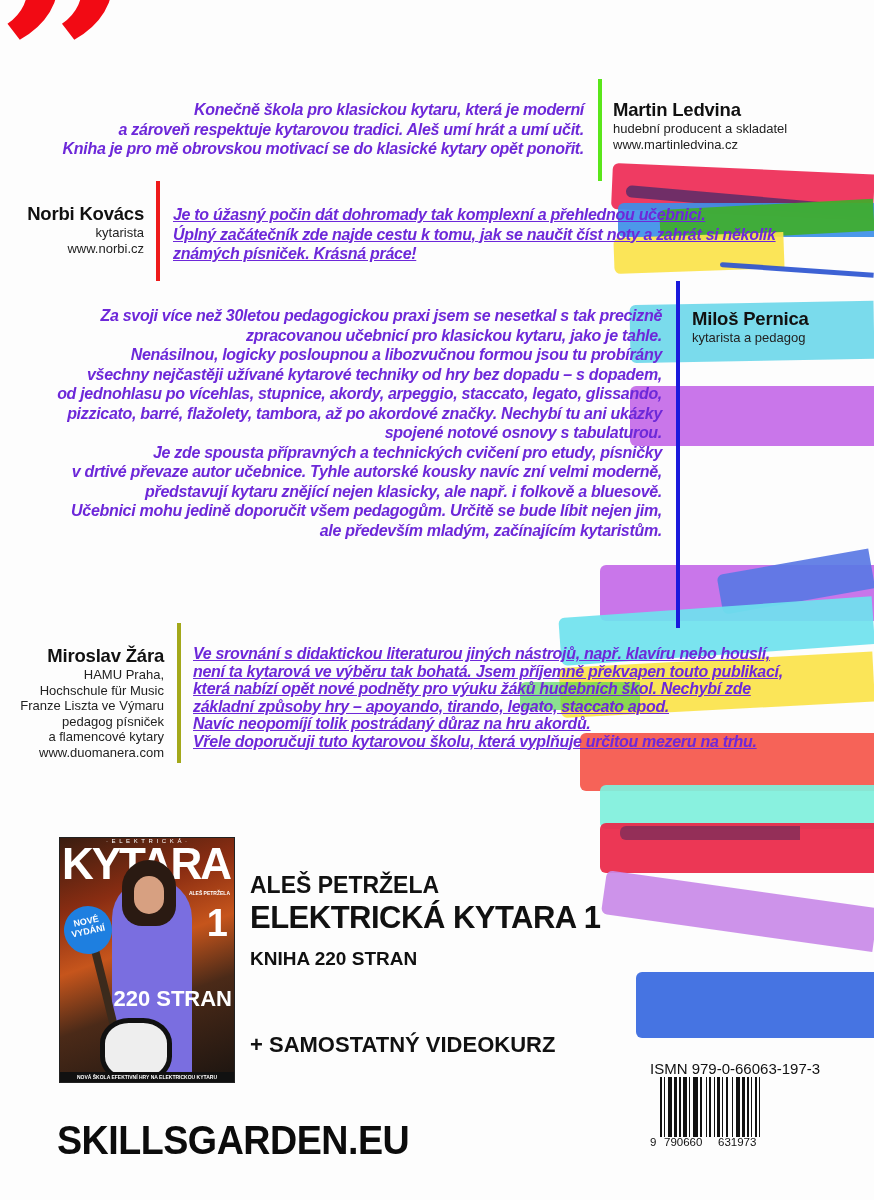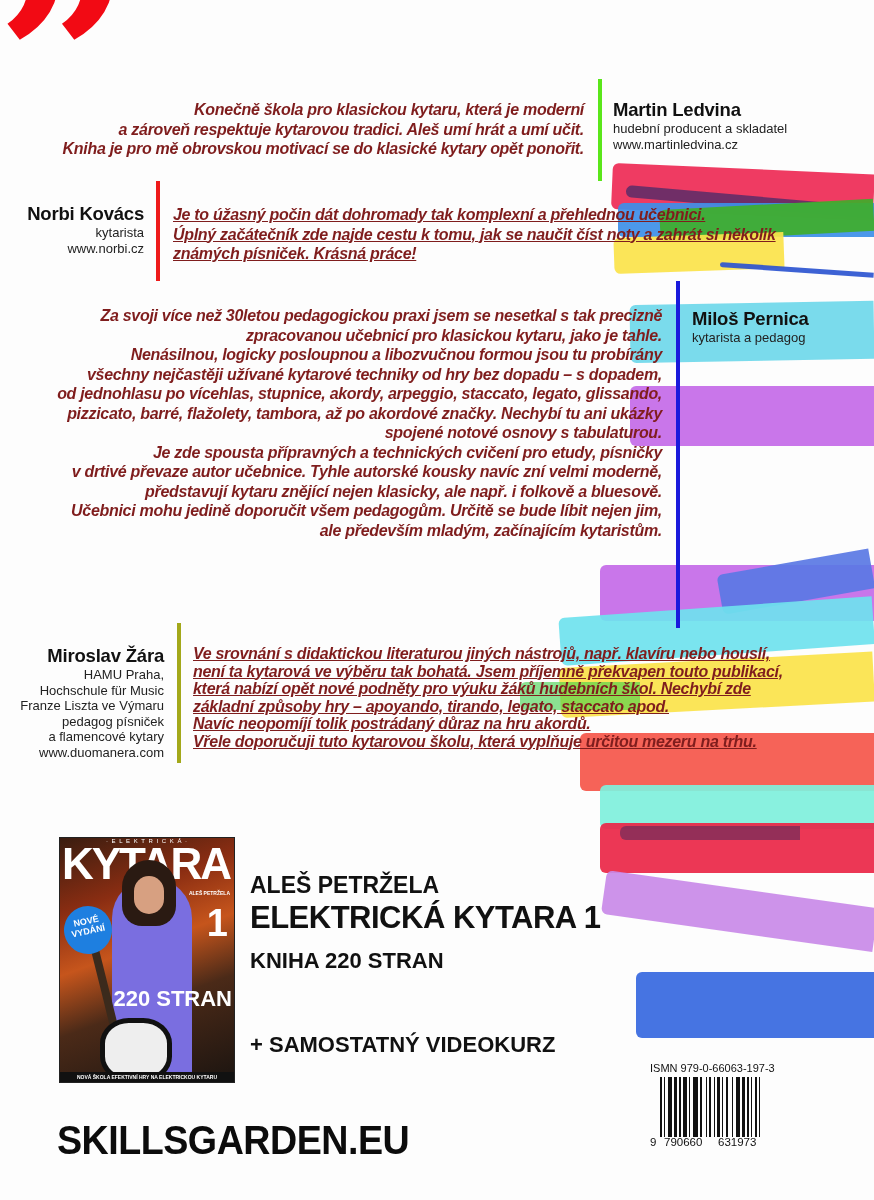--- a/index.html
+++ b/index.html
@@ -17,21 +17,21 @@
   
   .quote-mark {
     position:absolute; left:-4px; top:-58px;
     font-family:"DejaVu Serif", serif; font-weight:bold;
     font-size:240px; line-height:1; color:#f20a14; letter-spacing:-18px;
   }
 
   .q-text {
     position:absolute; font-style:italic; font-weight:bold;
     font-family:"Liberation Sans Narrow","Liberation Sans", sans-serif;
-    font-size:16px; line-height:19.5px; color:#7f1d1d;
+    font-size:16px; line-height:19.5px; color:#6d28d9;
     letter-spacing:-0.3px;
   }
   .q-text .line { display:block; white-space:nowrap; }
   .right { text-align:right; }
   .left { text-align:left;text-decoration:underline; }
 
   .vbar { position:absolute; width:4px; }
 
   .author-name { font-weight:bold; font-size:18.5px; line-height:22px; white-space:nowrap; letter-spacing:-0.2px;}
   .author-sub { font-size:13px; line-height:15.5px; white-space:nowrap; color:#222; }
@@ -65,21 +65,21 @@
   .cover-num { position:absolute; right:6px; top:64px; color:#fff; font-weight:bold; font-size:38px; }
   .cover-pages { position:absolute; right:2px; top:150px; color:#fff; font-weight:bold; font-size:22px; line-height:22px; text-align:right;}
   .cover-footer {
     position:absolute; left:0; bottom:0; width:100%; height:10px; background:#111;
     color:#fff; font-size:5px; line-height:10px; text-align:center; font-weight:bold; white-space:nowrap; overflow:hidden;
   }
 
   .book-text { position:absolute; left:250px; font-family:"Liberation Sans Narrow","Liberation Sans", sans-serif; font-weight:bold; color:#111; white-space:nowrap; }
 
   .barcode-wrap { position:absolute; left:650px; top:1062px; width:120px; }
-  .isbn { font-size:11px; line-height:13px; white-space:nowrap; color:#111; }
+  .isbn { font-size:15px; line-height:13px; white-space:nowrap; color:#111; }
   .bars { display:flex; height:60px; margin-top:2px; margin-left:10px; }
   .bars span { display:block; height:100%; background:#111; }
   .digits { font-size:11.5px; position:absolute; white-space:nowrap; }
 
   .site { position:absolute; left:57px; top:1118px; font-size:40px; font-weight:bold; letter-spacing:-0.5px;
           font-family:"Liberation Sans Narrow","Liberation Sans", sans-serif; color:#0c0c0c; transform:scaleX(0.94); transform-origin:left; }
 </style>
 </head>
 <body>
 
@@ -197,21 +197,21 @@
   <div class="cover-guitar-body"></div>
   <div class="cover-badge">NOVÉ VYDÁNÍ</div>
   <div style="position:absolute;right:4px;top:52px;color:#fff;font-size:5px;font-weight:bold;">ALEŠ PETRŽELA</div>
   <div class="cover-num">1</div>
   <div class="cover-pages">220 STRAN</div>
   <div class="cover-footer">NOVÁ ŠKOLA EFEKTIVNÍ HRY NA ELEKTRICKOU KYTARU</div>
 </div>
 
 <div class="book-text" style="top:872px;font-size:23px;">ALEŠ PETRŽELA</div>
 <div class="book-text" style="top:900px;font-size:31px;letter-spacing:-0.5px;">ELEKTRICKÁ KYTARA 1</div>
-<div class="book-text" style="top:948px;font-size:22px;">KNIHA 220 STRAN</div>
+<div class="book-text" style="top:948px;font-size:19px;">KNIHA 220 STRAN</div>
 <div class="book-text" style="top:1025px;font-size:22px;margin-top:7px;">+ SAMOSTATNÝ VIDEOKURZ</div>
 
 <div class="barcode-wrap">
   <div class="isbn">ISMN 979-0-66063-197-3</div>
   <div class="bars">
     <span style="width:2px;margin-right:2px"></span>
       <span style="width:1px;margin-right:3px"></span>
     <span style="width:4px;margin-right:2px"></span>
       <span style="width:3px;margin-right:2px"></span>
     <span style="width:2px;margin-right:2px"></span>

